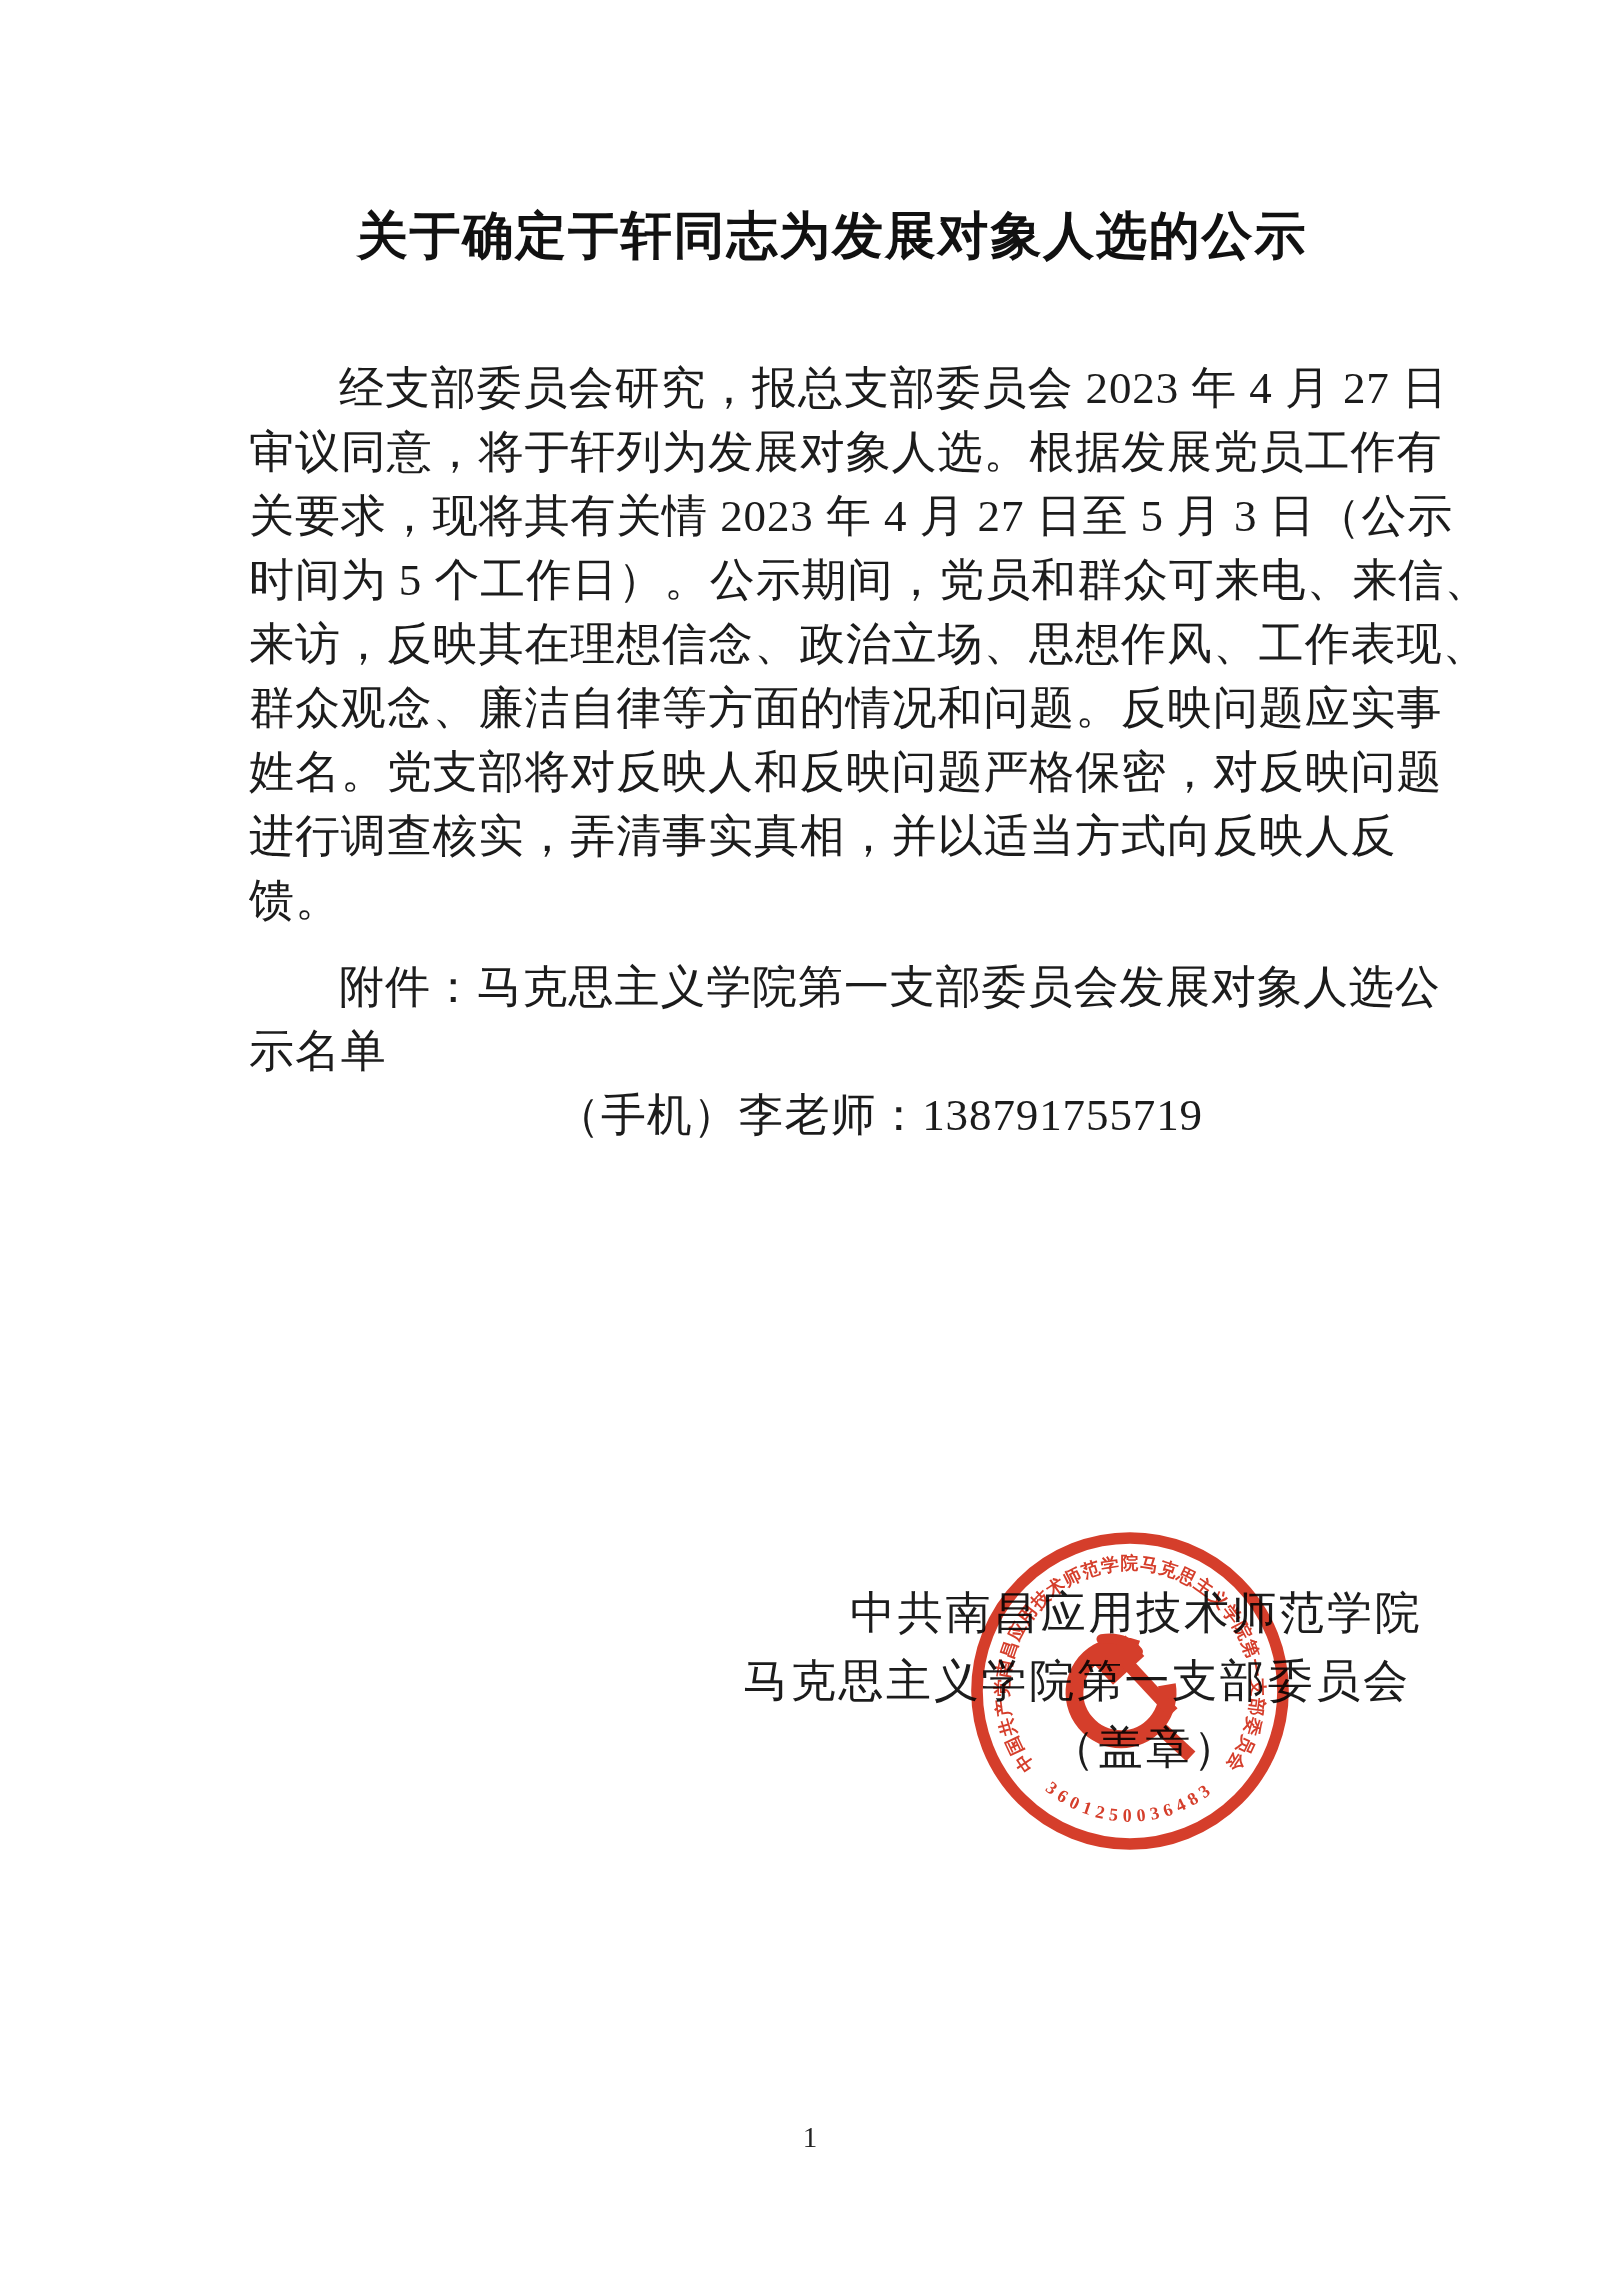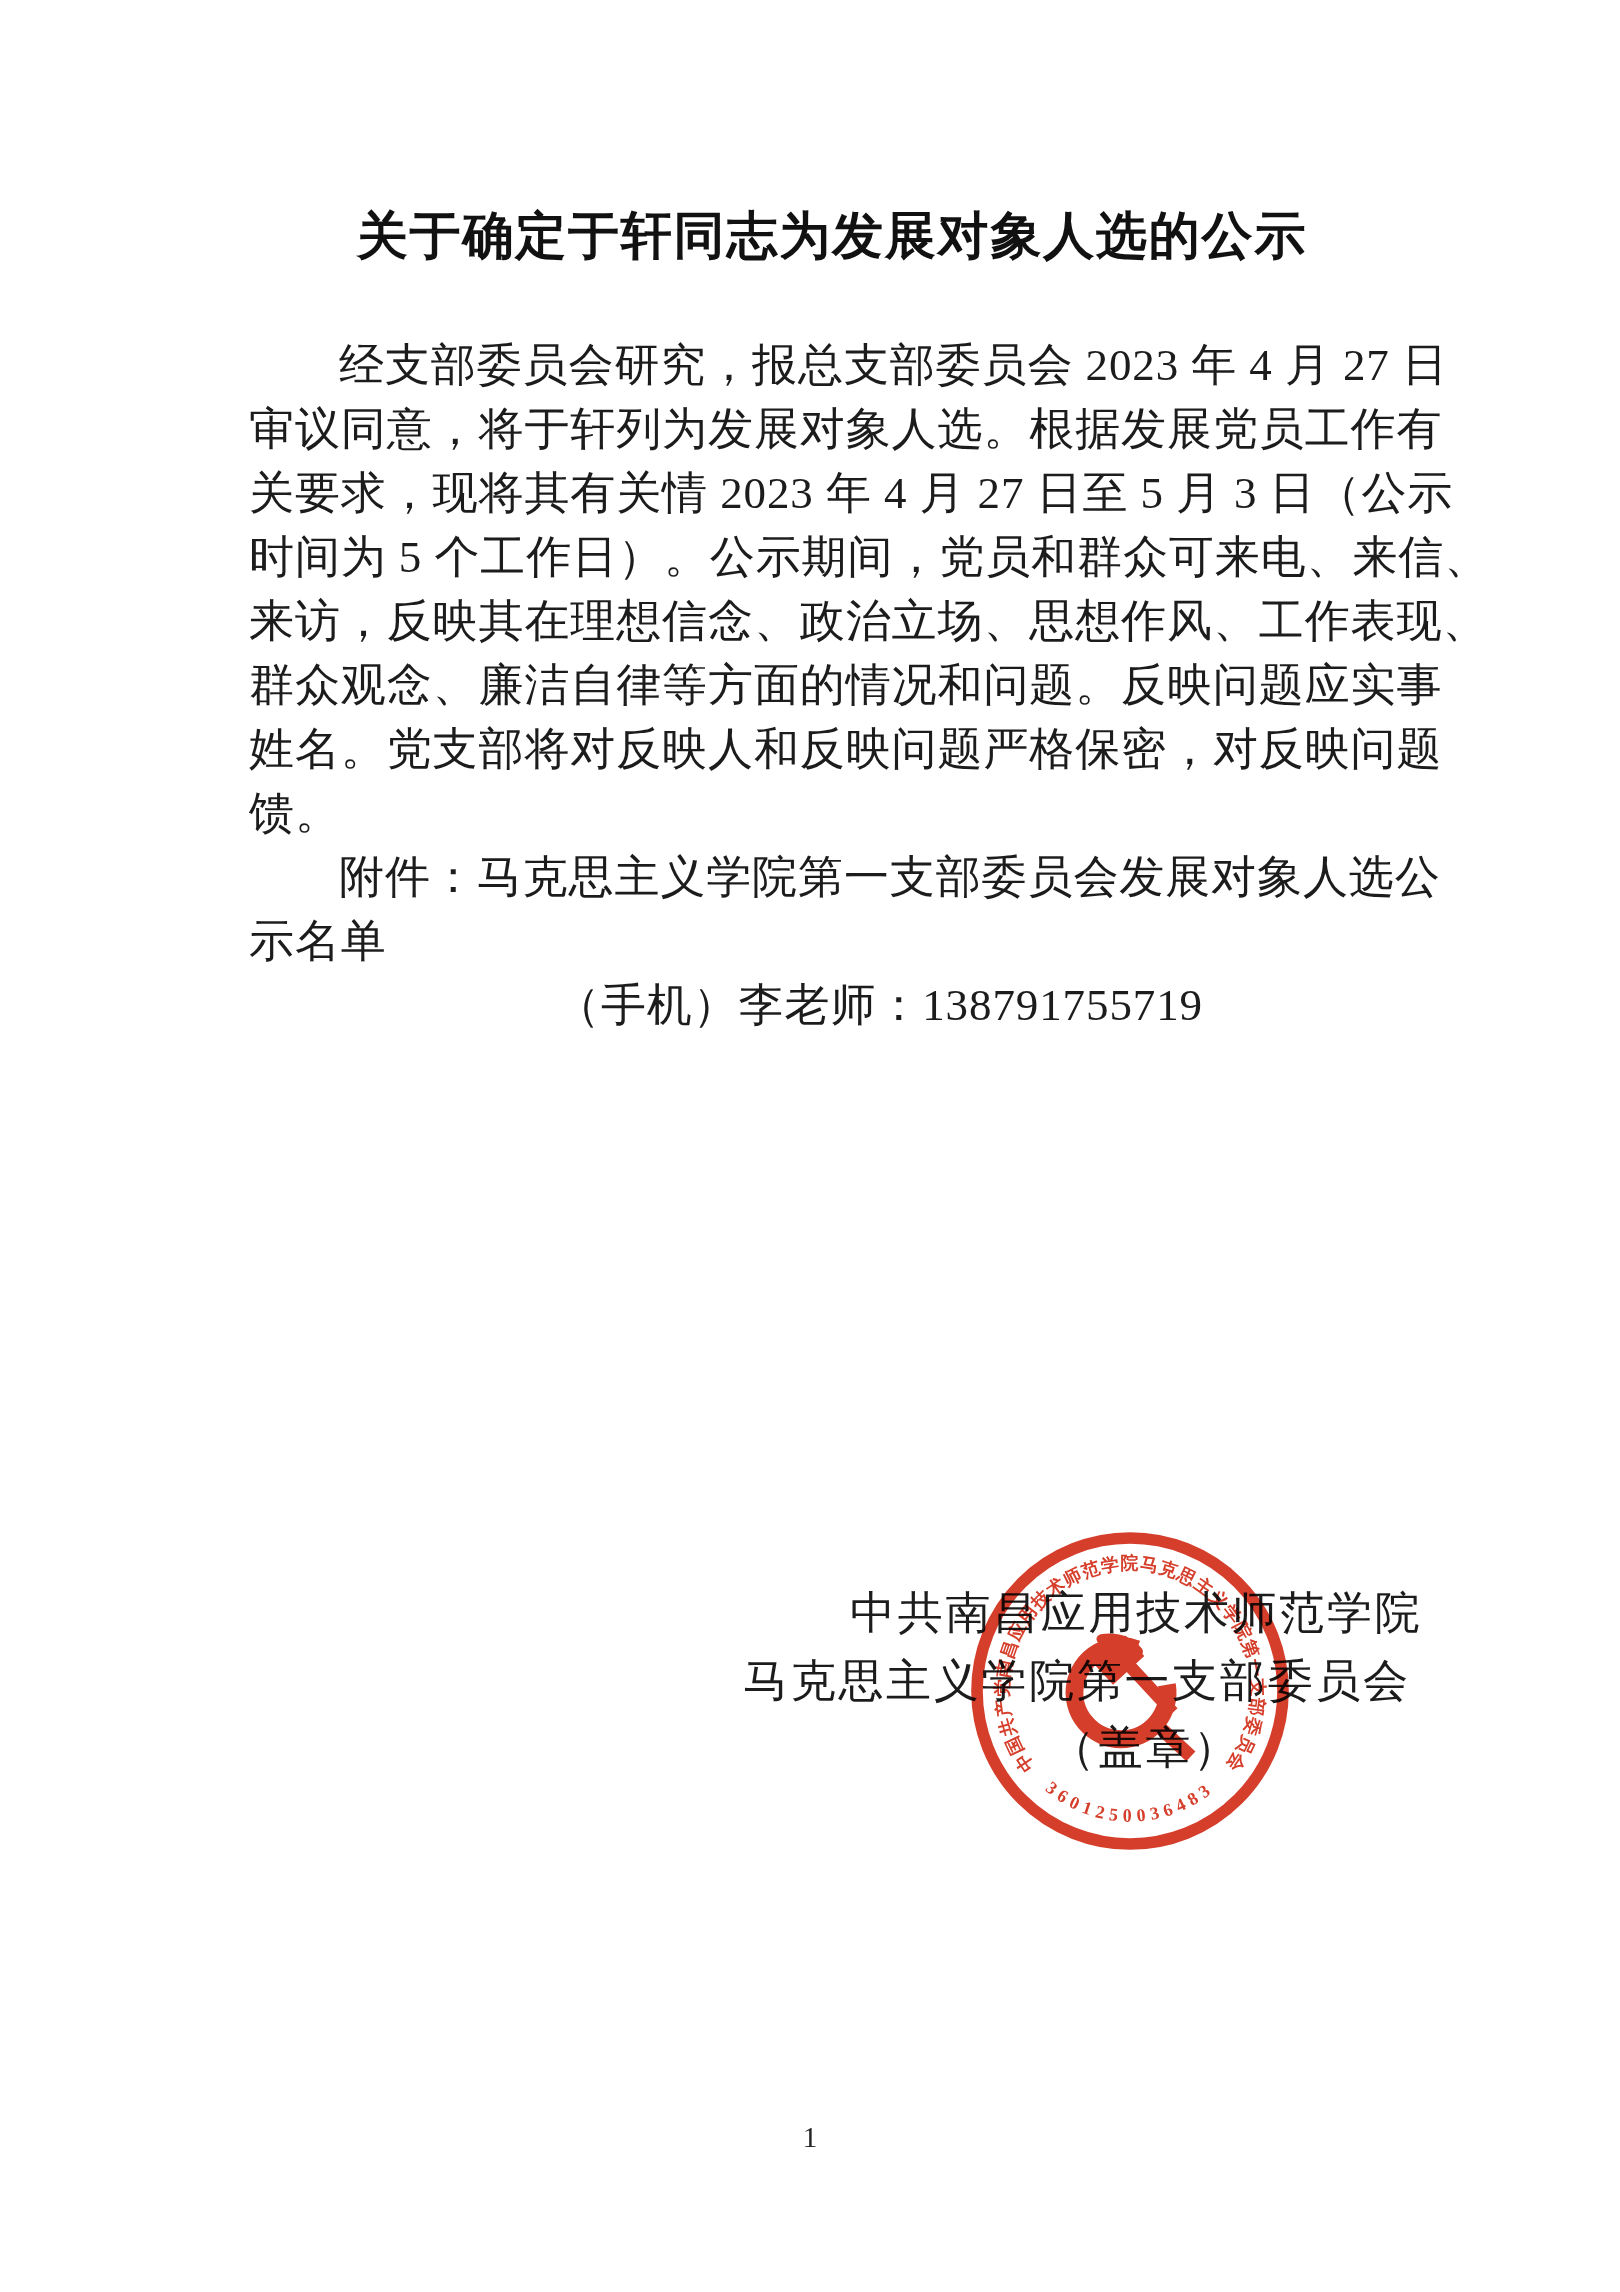--- a/index.html
+++ b/index.html
@@ -30,21 +30,21 @@
     width:1146px;
     font-size:45px;
     letter-spacing:0.9px;
     color:#1c1c1c;
   }
   .tline{
     height:64px;
     line-height:64px;
     white-space:nowrap;
   }
-  .ind2{padding-left:90px;}
+  .ind2{padding-left:90px;margin-top:23px;}
   .ind7{padding-left:306px;}
   .gap{height:90px;}
   .sig-line{
     position:absolute;
     font-size:45px;
     letter-spacing:2.7px;
     white-space:nowrap;
     color:#1c1c1c;
   }
   .page-number{
@@ -78,20 +78,21 @@
   <div class="doc-title">关于确定于轩同志为发展对象人选的公示</div>
 
   <div class="content">
     <div class="tline ind2">经支部委员会研究，报总支部委员会 2023 年 4 月 27 日</div>
     <div class="tline">审议同意，将于轩列为发展对象人选。根据发展党员工作有</div>
     <div class="tline">关要求，现将其有关情 2023 年 4 月 27 日至 5 月 3 日（公示</div>
     <div class="tline">时间为 5 个工作日）。公示期间，党员和群众可来电、来信、</div>
     <div class="tline">来访，反映其在理想信念、政治立场、思想作风、工作表现、</div>
     <div class="tline">群众观念、廉洁自律等方面的情况和问题。反映问题应实事</div>
     <div class="tline">姓名。党支部将对反映人和反映问题严格保密，对反映问题</div>
+    <div class="tline">进行调查核实，弄清事实真相，并以适当方式向反映人反</div>
     <div class="tline">馈。</div>
     <div class="tline ind2">附件：马克思主义学院第一支部委员会发展对象人选公</div>
     <div class="tline">示名单</div>
     <div class="tline ind7">（手机）李老师：138791755719</div>
     <div class="gap"></div>
   </div>
 
   <div class="sig-line" style="left:850px;top:1583px;">中共南昌应用技术师范学院</div>
   <div class="sig-line" style="left:743px;top:1651px;">马克思主义学院第一支部委员会</div>
   <div class="sig-line" style="left:1050px;top:1718px;">（盖章）</div>

